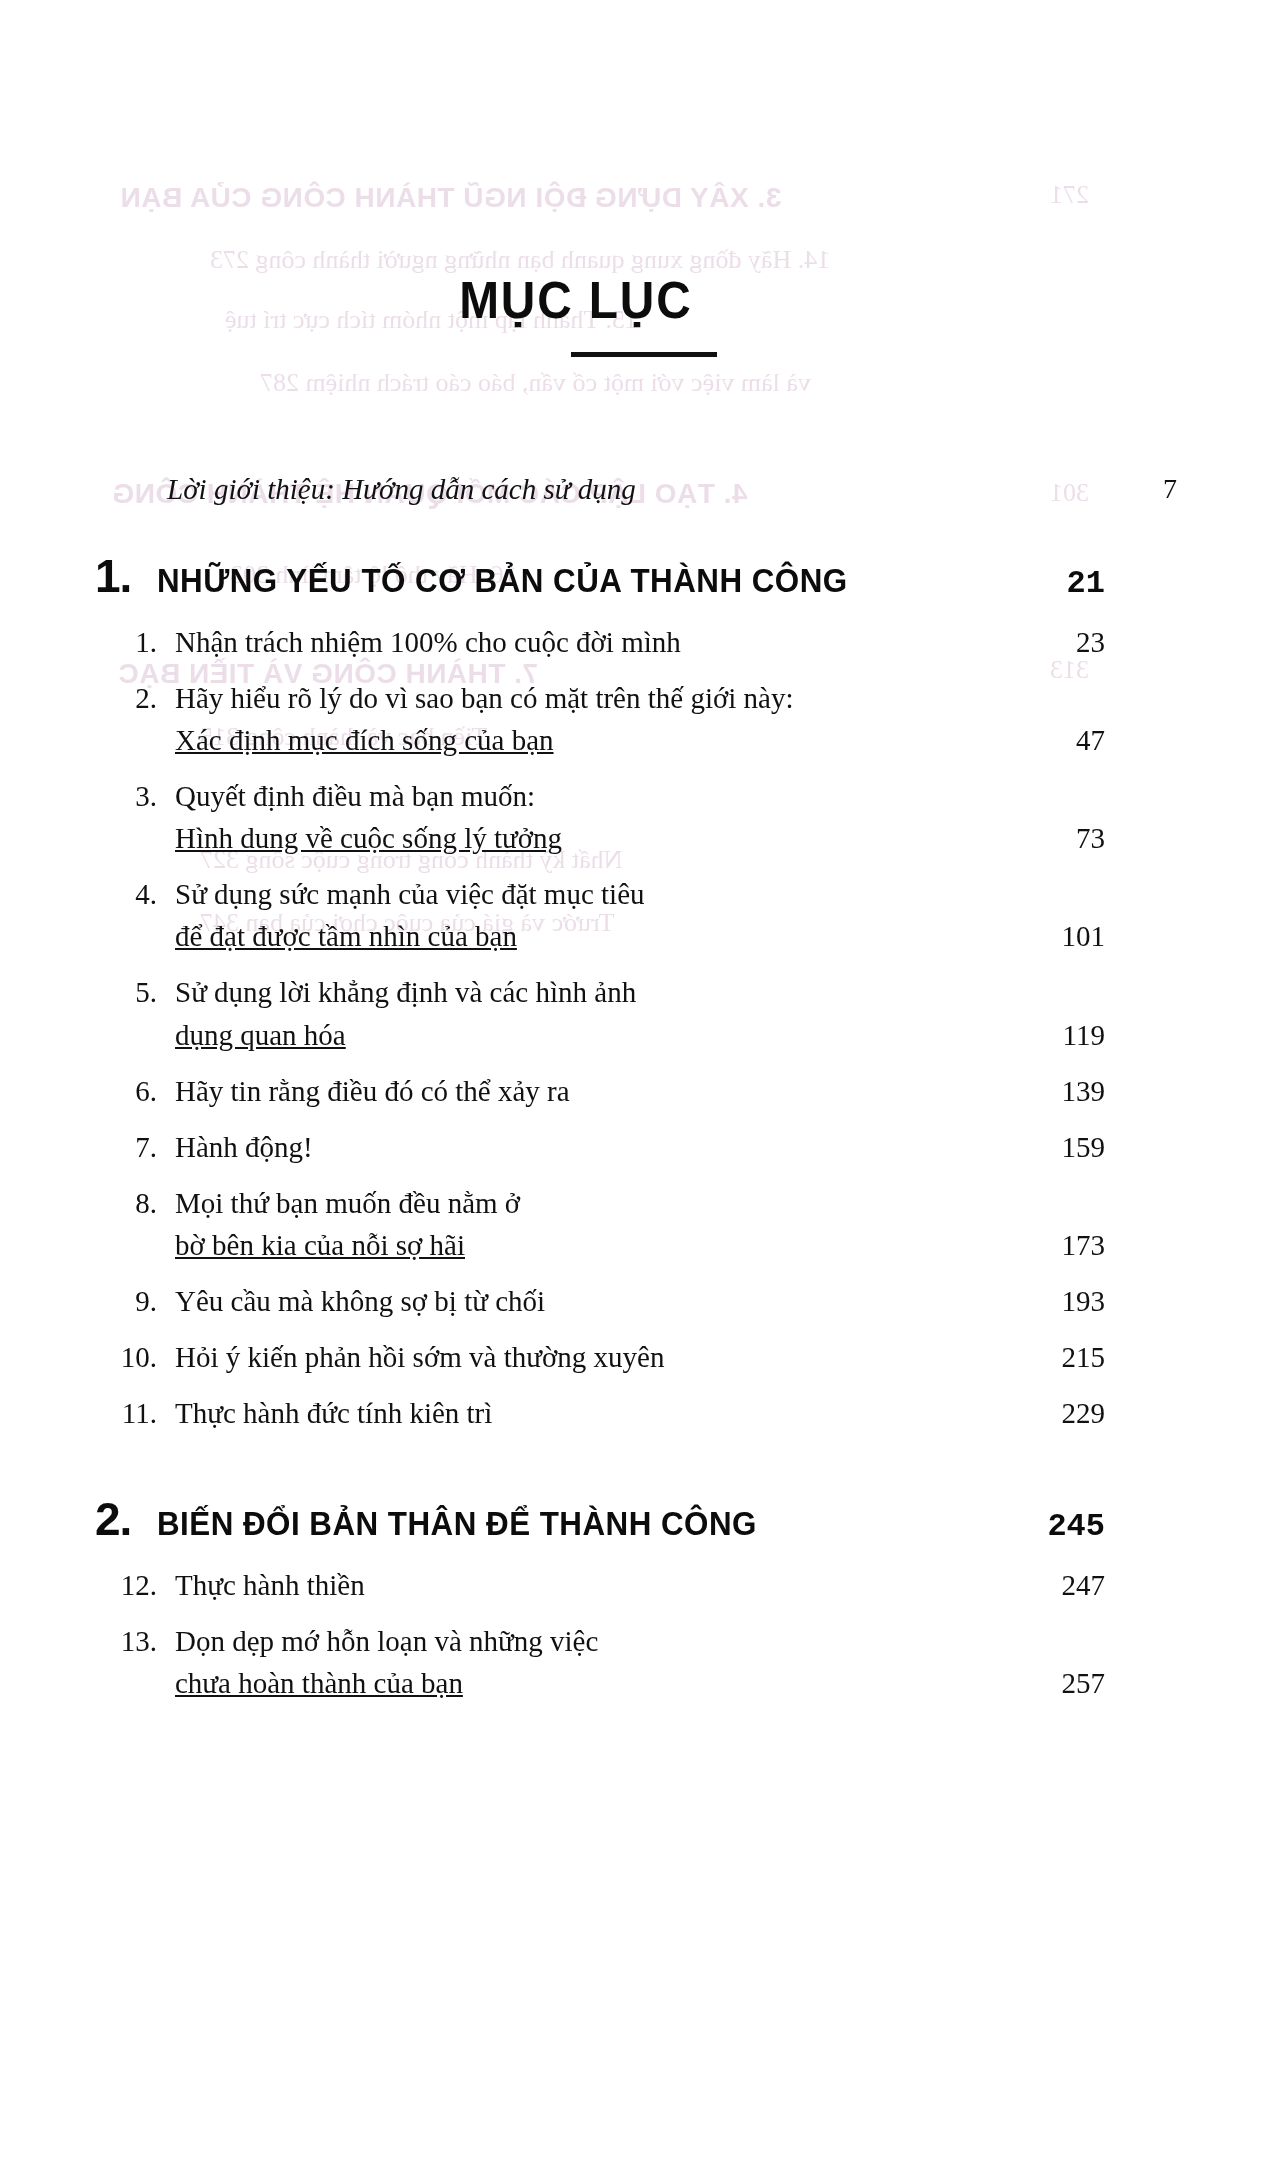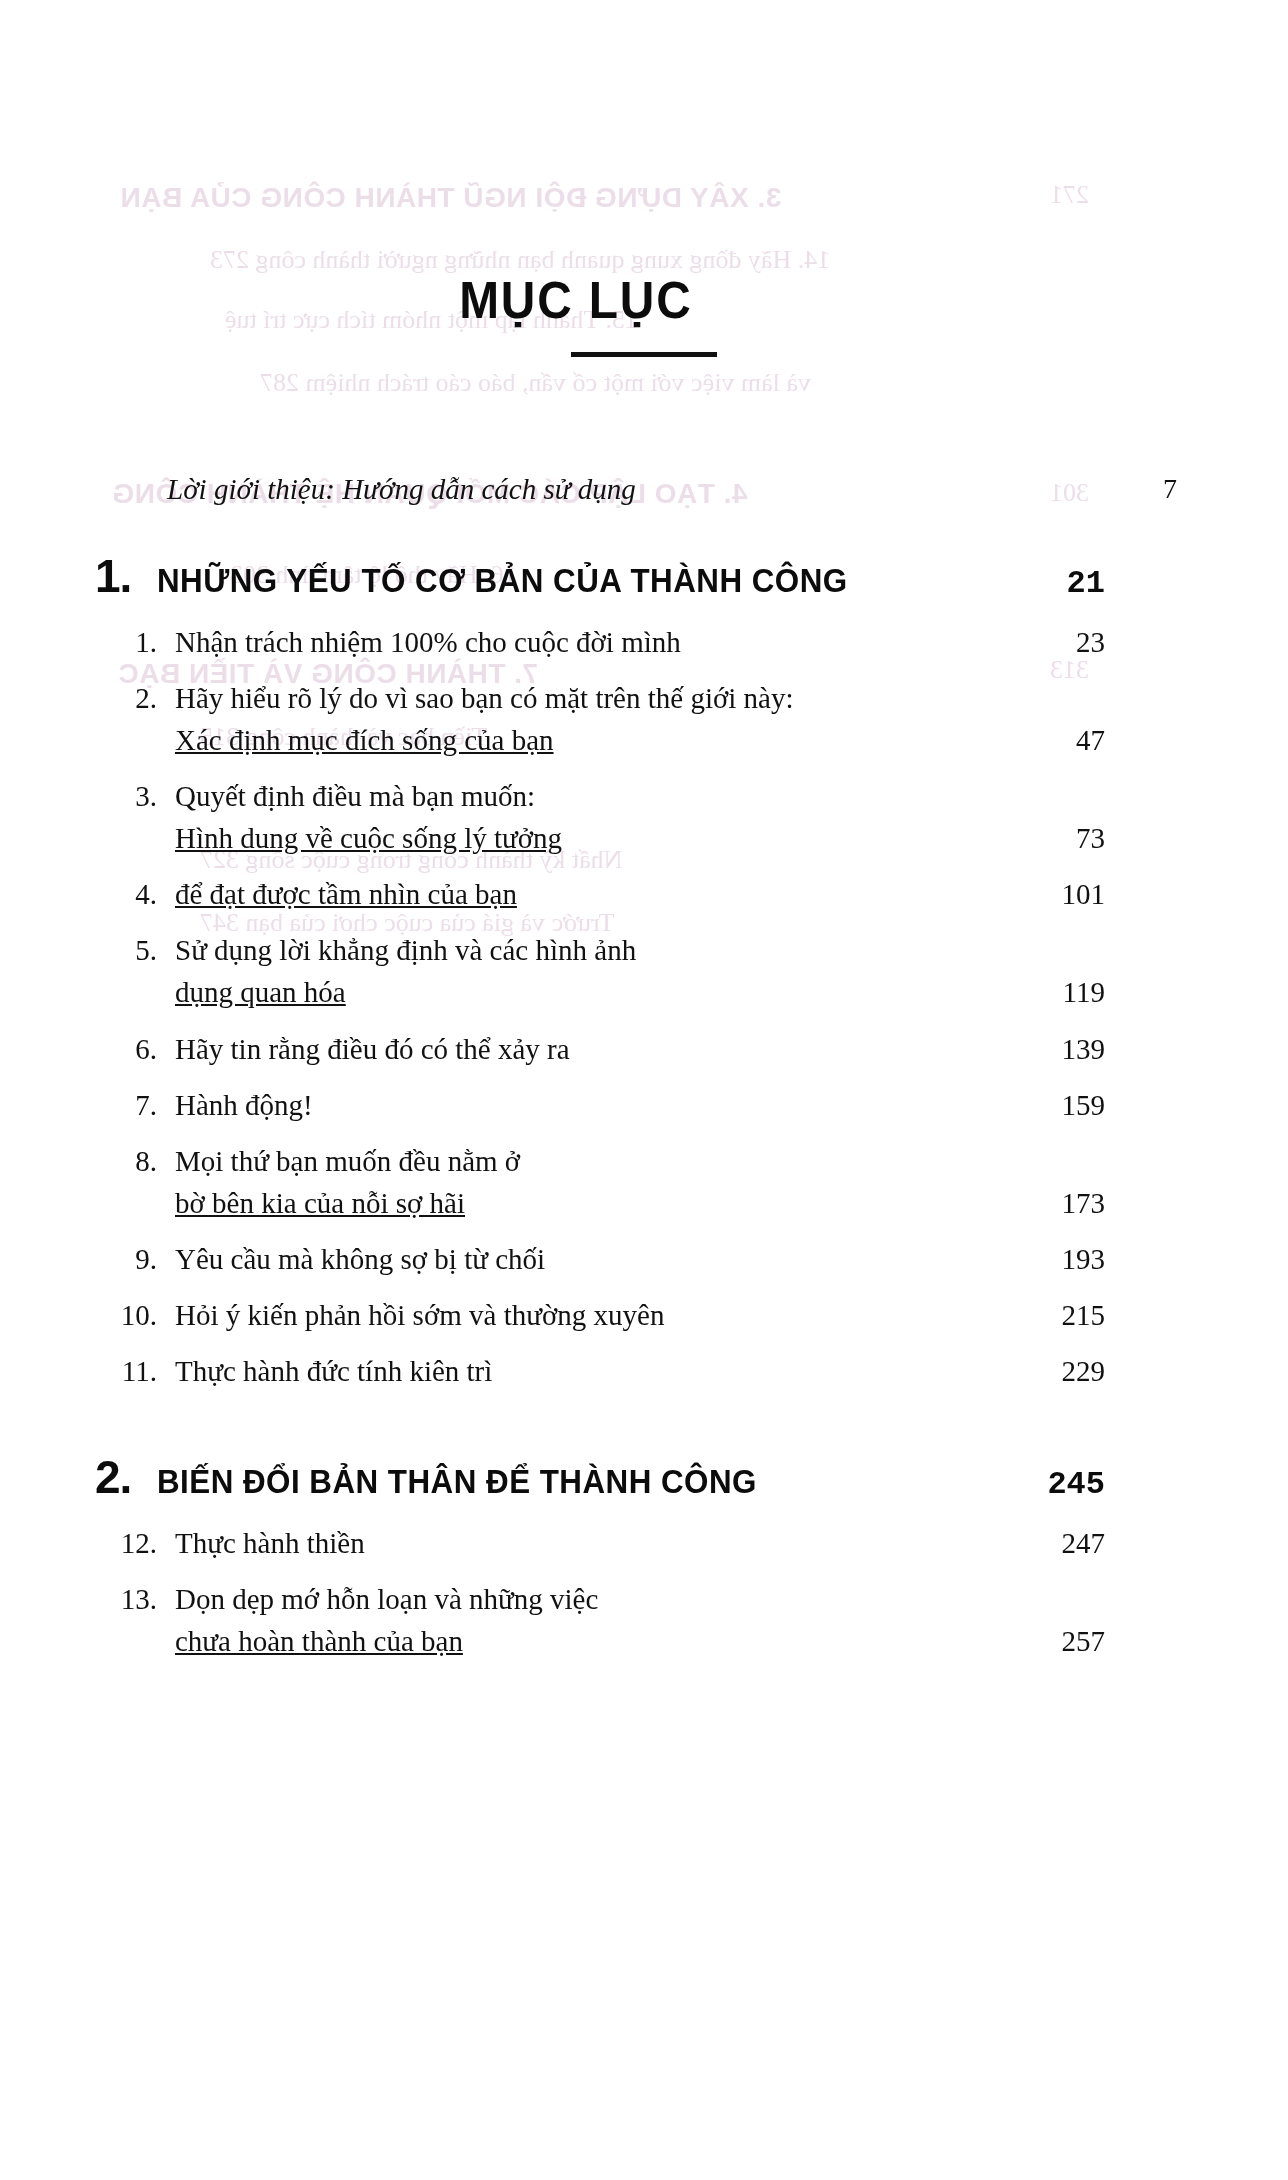--- a/index.html
+++ b/index.html
@@ -221,21 +221,21 @@
     </div>
 
     <div class="row chap two-line">
       <div class="num">3.</div>
       <div class="txt"><span>Quyết định điều mà bạn muốn:</span><span class="l2">Hình dung về cuộc sống lý tưởng</span></div>
       <div class="pg">73</div>
     </div>
 
     <div class="row chap two-line">
       <div class="num">4.</div>
-      <div class="txt"><span class="l2">để đạt được tầm nhìn của bạn</span></div>
+      <div class="txt"><span>Sử dụng sức mạnh của việc đặt mục tiêu</span><span class="l2">để đạt được tầm nhìn của bạn</span></div>
       <div class="pg">101</div>
     </div>
 
     <div class="row chap two-line">
       <div class="num">5.</div>
       <div class="txt"><span>Sử dụng lời khẳng định và các hình ảnh</span><span class="l2">dụng quan hóa</span></div>
       <div class="pg">119</div>
     </div>
 
     <div class="row chap">

